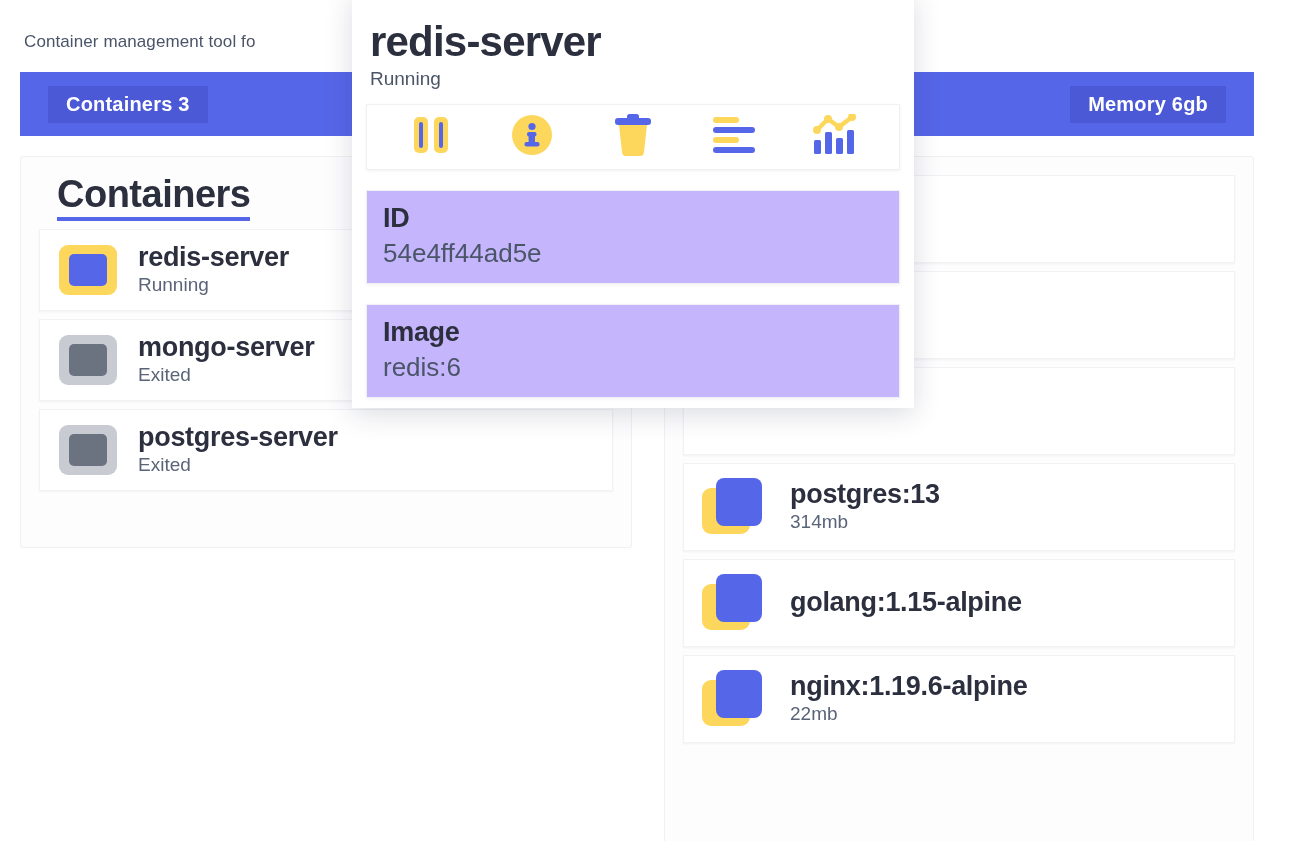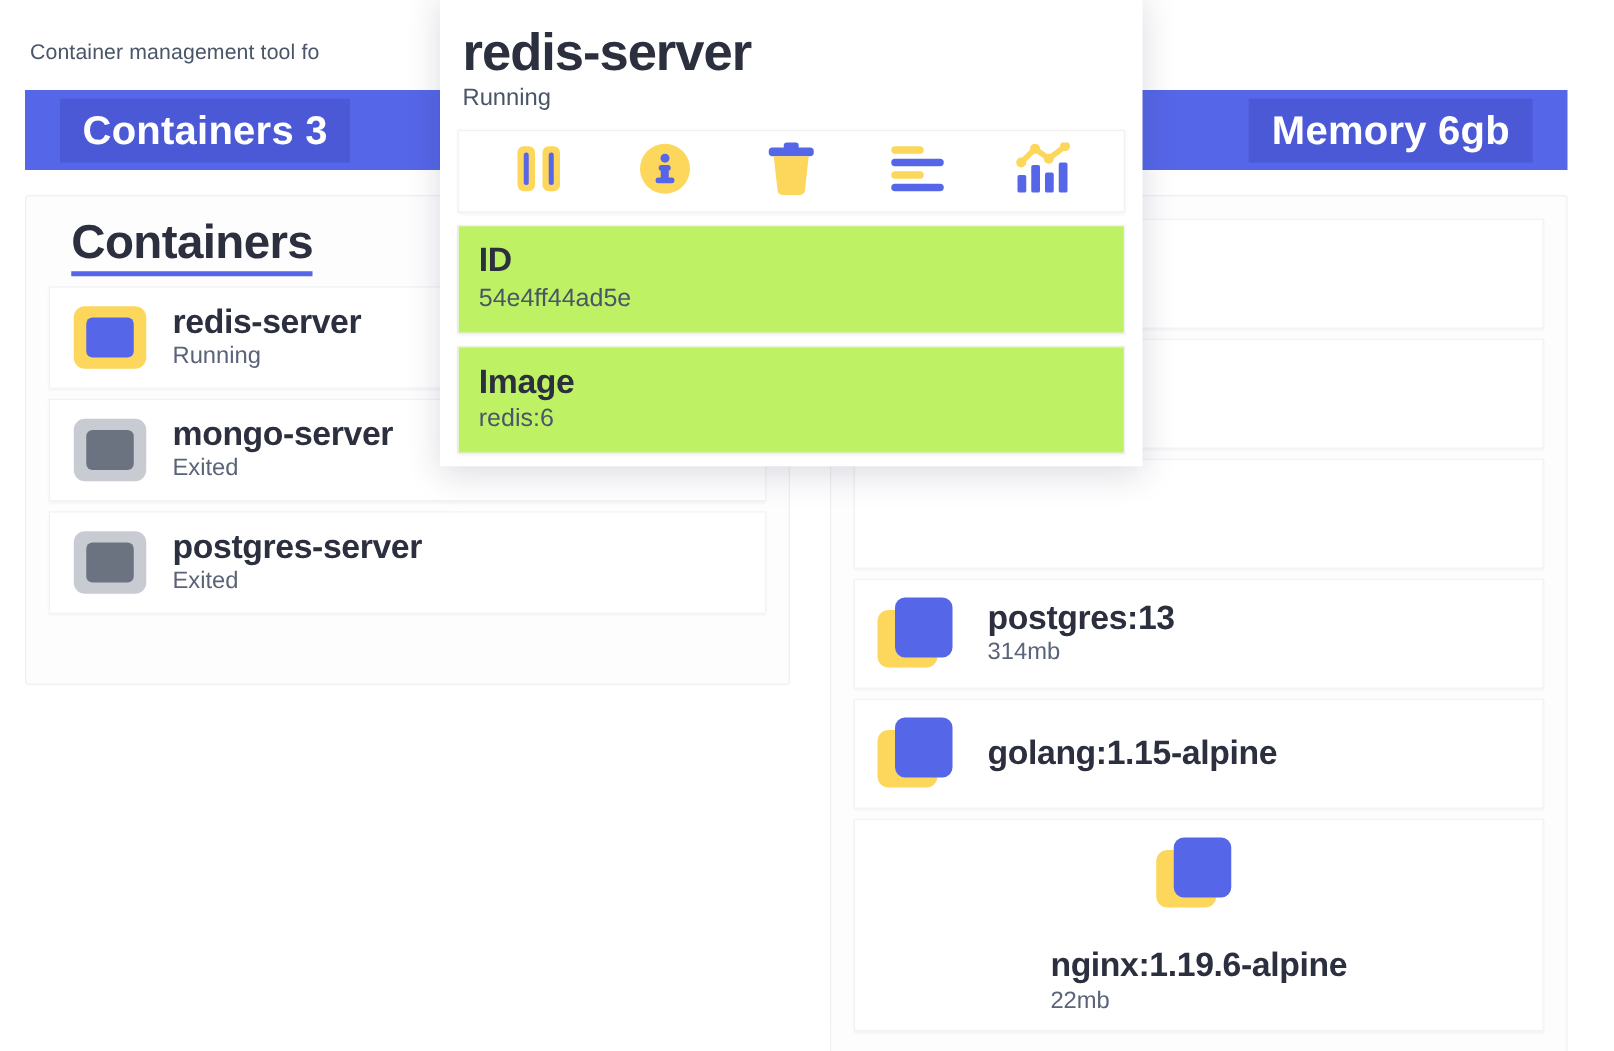--- a/index.html
+++ b/index.html
@@ -44,21 +44,21 @@
     height: 64px;
     background: #5666e8;
     display: flex;
     align-items: center;
     justify-content: space-between;
     padding: 0 28px;
   }
   .stat-chip {
     background: #4b59d6;
     color: #ffffff;
-    font-size: 32px;
+    font-size: 20px;
     font-weight: 700;
     padding: 7px 18px;
     white-space: nowrap;
     letter-spacing: 0.2px;
   }
 
   
   .panels {
     position: absolute;
     left: 20px; top: 156px;
@@ -186,32 +186,32 @@
   }
   .action-btn {
     width: 56px; height: 46px;
     display: flex; align-items: center; justify-content: center;
     cursor: pointer;
     background: transparent;
     border: none;
   }
 
   .modal-field {
-    margin: 10px 14px 0 14px;
-    background: #bef264;
+    margin: 20px 14px 0 14px;
+    background: #c4b5fd;
     border: 1px solid #f1f1f4;
     box-shadow: 0 1px 3px rgba(20,20,40,0.06);
     padding: 11px 16px 14px 16px;
   }
   .field-label {
     font-size: 27px; font-weight: 700; color: #2b2f3e;
     letter-spacing: -0.3px; line-height: 1.2;
   }
   .field-value {
-    font-size: 20px; color: #4a5568; font-weight: 400;
+    font-size: 26px; color: #4a5568; font-weight: 400;
     margin-top: 2px; line-height: 1.25;
   }
 </style>
 </head>
 <body>
 
 <div class="app-header">
   <div class="app-subtitle">Container management tool fo</div>
 </div>
 
@@ -284,21 +284,21 @@
     <div class="row-card" style="min-height:88px;">
       <div class="img-icon">
         <div class="back"></div>
           <div class="front"></div>
       </div>
       <div class="row-text">
         <div class="row-title">golang:1.15-alpine</div>
       </div>
     </div>
 
-    <div class="row-card" style="min-height:88px;flex-direction:column;">
+    <div class="row-card" style="min-height:88px;">
       <div class="img-icon">
         <div class="back"></div>
           <div class="front"></div>
       </div>
       <div class="row-text">
         <div class="row-title">nginx:1.19.6-alpine</div>
         <div class="row-sub">22mb</div>
       </div>
     </div>
   </div>

